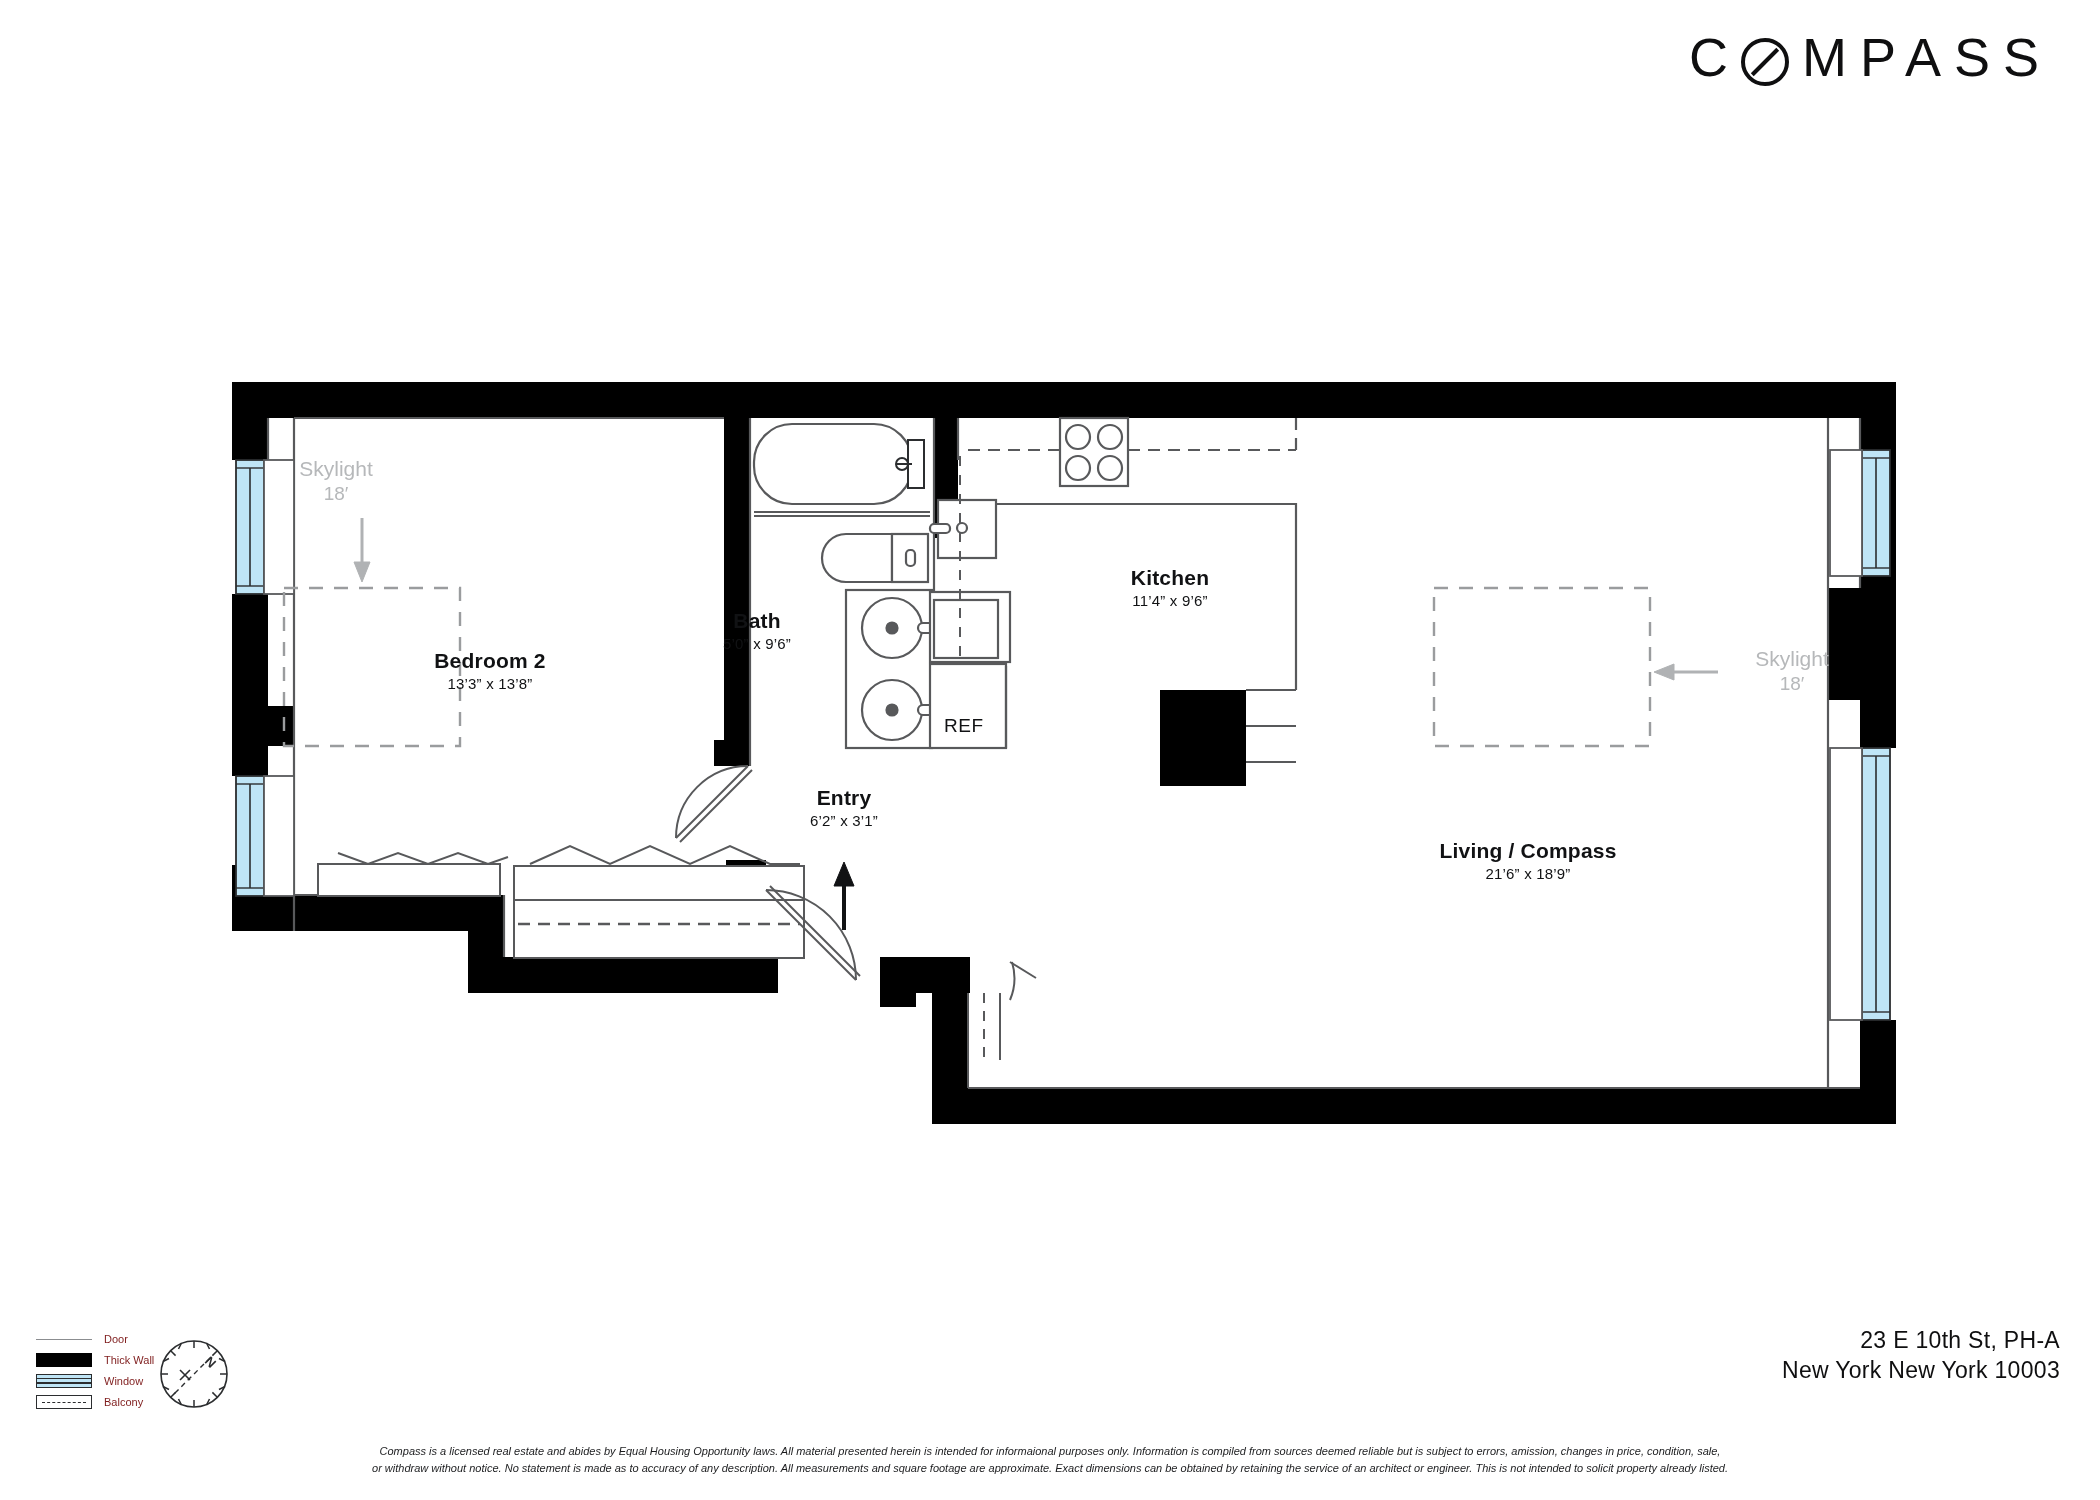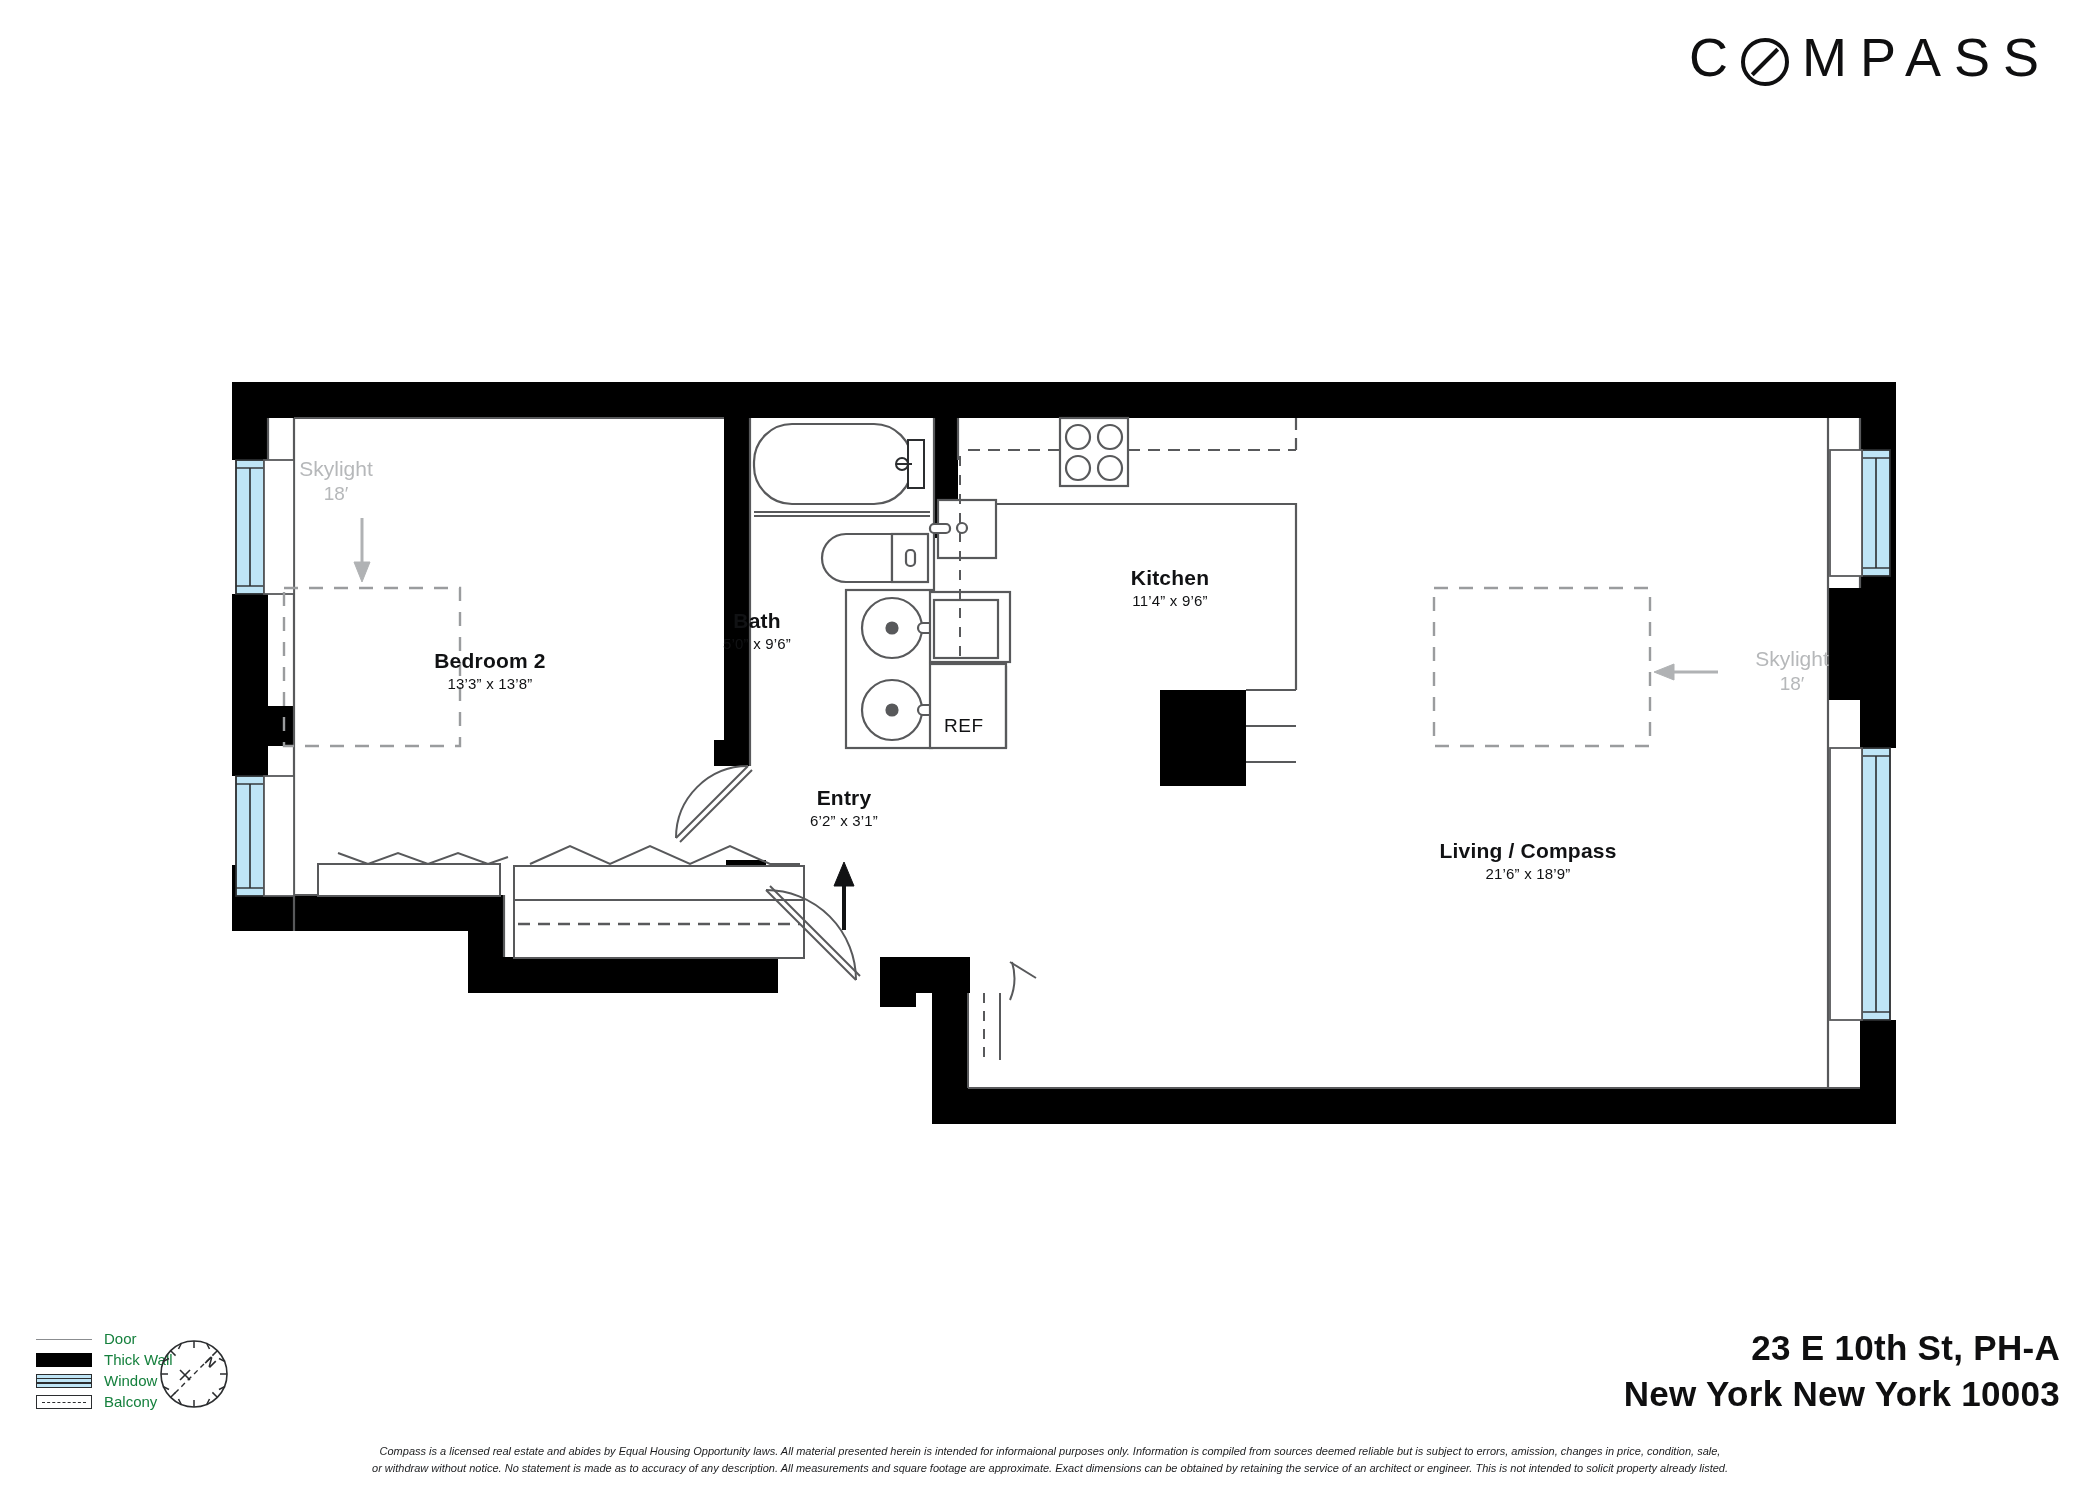--- a/index.html
+++ b/index.html
@@ -104,33 +104,33 @@
   .lg-window::after  { bottom: 3px; }
   .lg-balcony {
     background: #fff;
     border: 1.4px solid #2b2d2f;
     height: 14px;
   }
   .lg-balcony::after {
     content:""; position:absolute; left:5px; right:5px; top:50%;
     border-top: 1.4px dashed #2b2d2f;
   }
-  .lg-text { font-size: 15px; color: #15803d; font-family: "Liberation Sans", sans-serif; }
+  .lg-text { font-size: 11px; color: #7f1d1d; font-family: "Liberation Sans", sans-serif; }
 
   #compass { position: absolute; left: 152px; top: 1332px; width: 84px; height: 84px; }
 
   
   #address {
     position: absolute;
     right: 40px; top: 1325px;
     text-align: right;
     color: #0f0f10;
     font-family: "Liberation Sans", sans-serif;
   }
-  #address div { font-size: 35px; font-weight: 700; line-height: 1.32; letter-spacing: .3px; }
+  #address div { font-size: 23px; font-weight: 400; line-height: 1.32; letter-spacing: .3px; }
 
   
   #disclaimer {
     position: absolute;
     left: 0; right: 0; top: 1443px;
     text-align: center;
     font-size: 11px;
     line-height: 1.5;
     color: #1b1c1e;
     font-family: "Liberation Sans", sans-serif;

